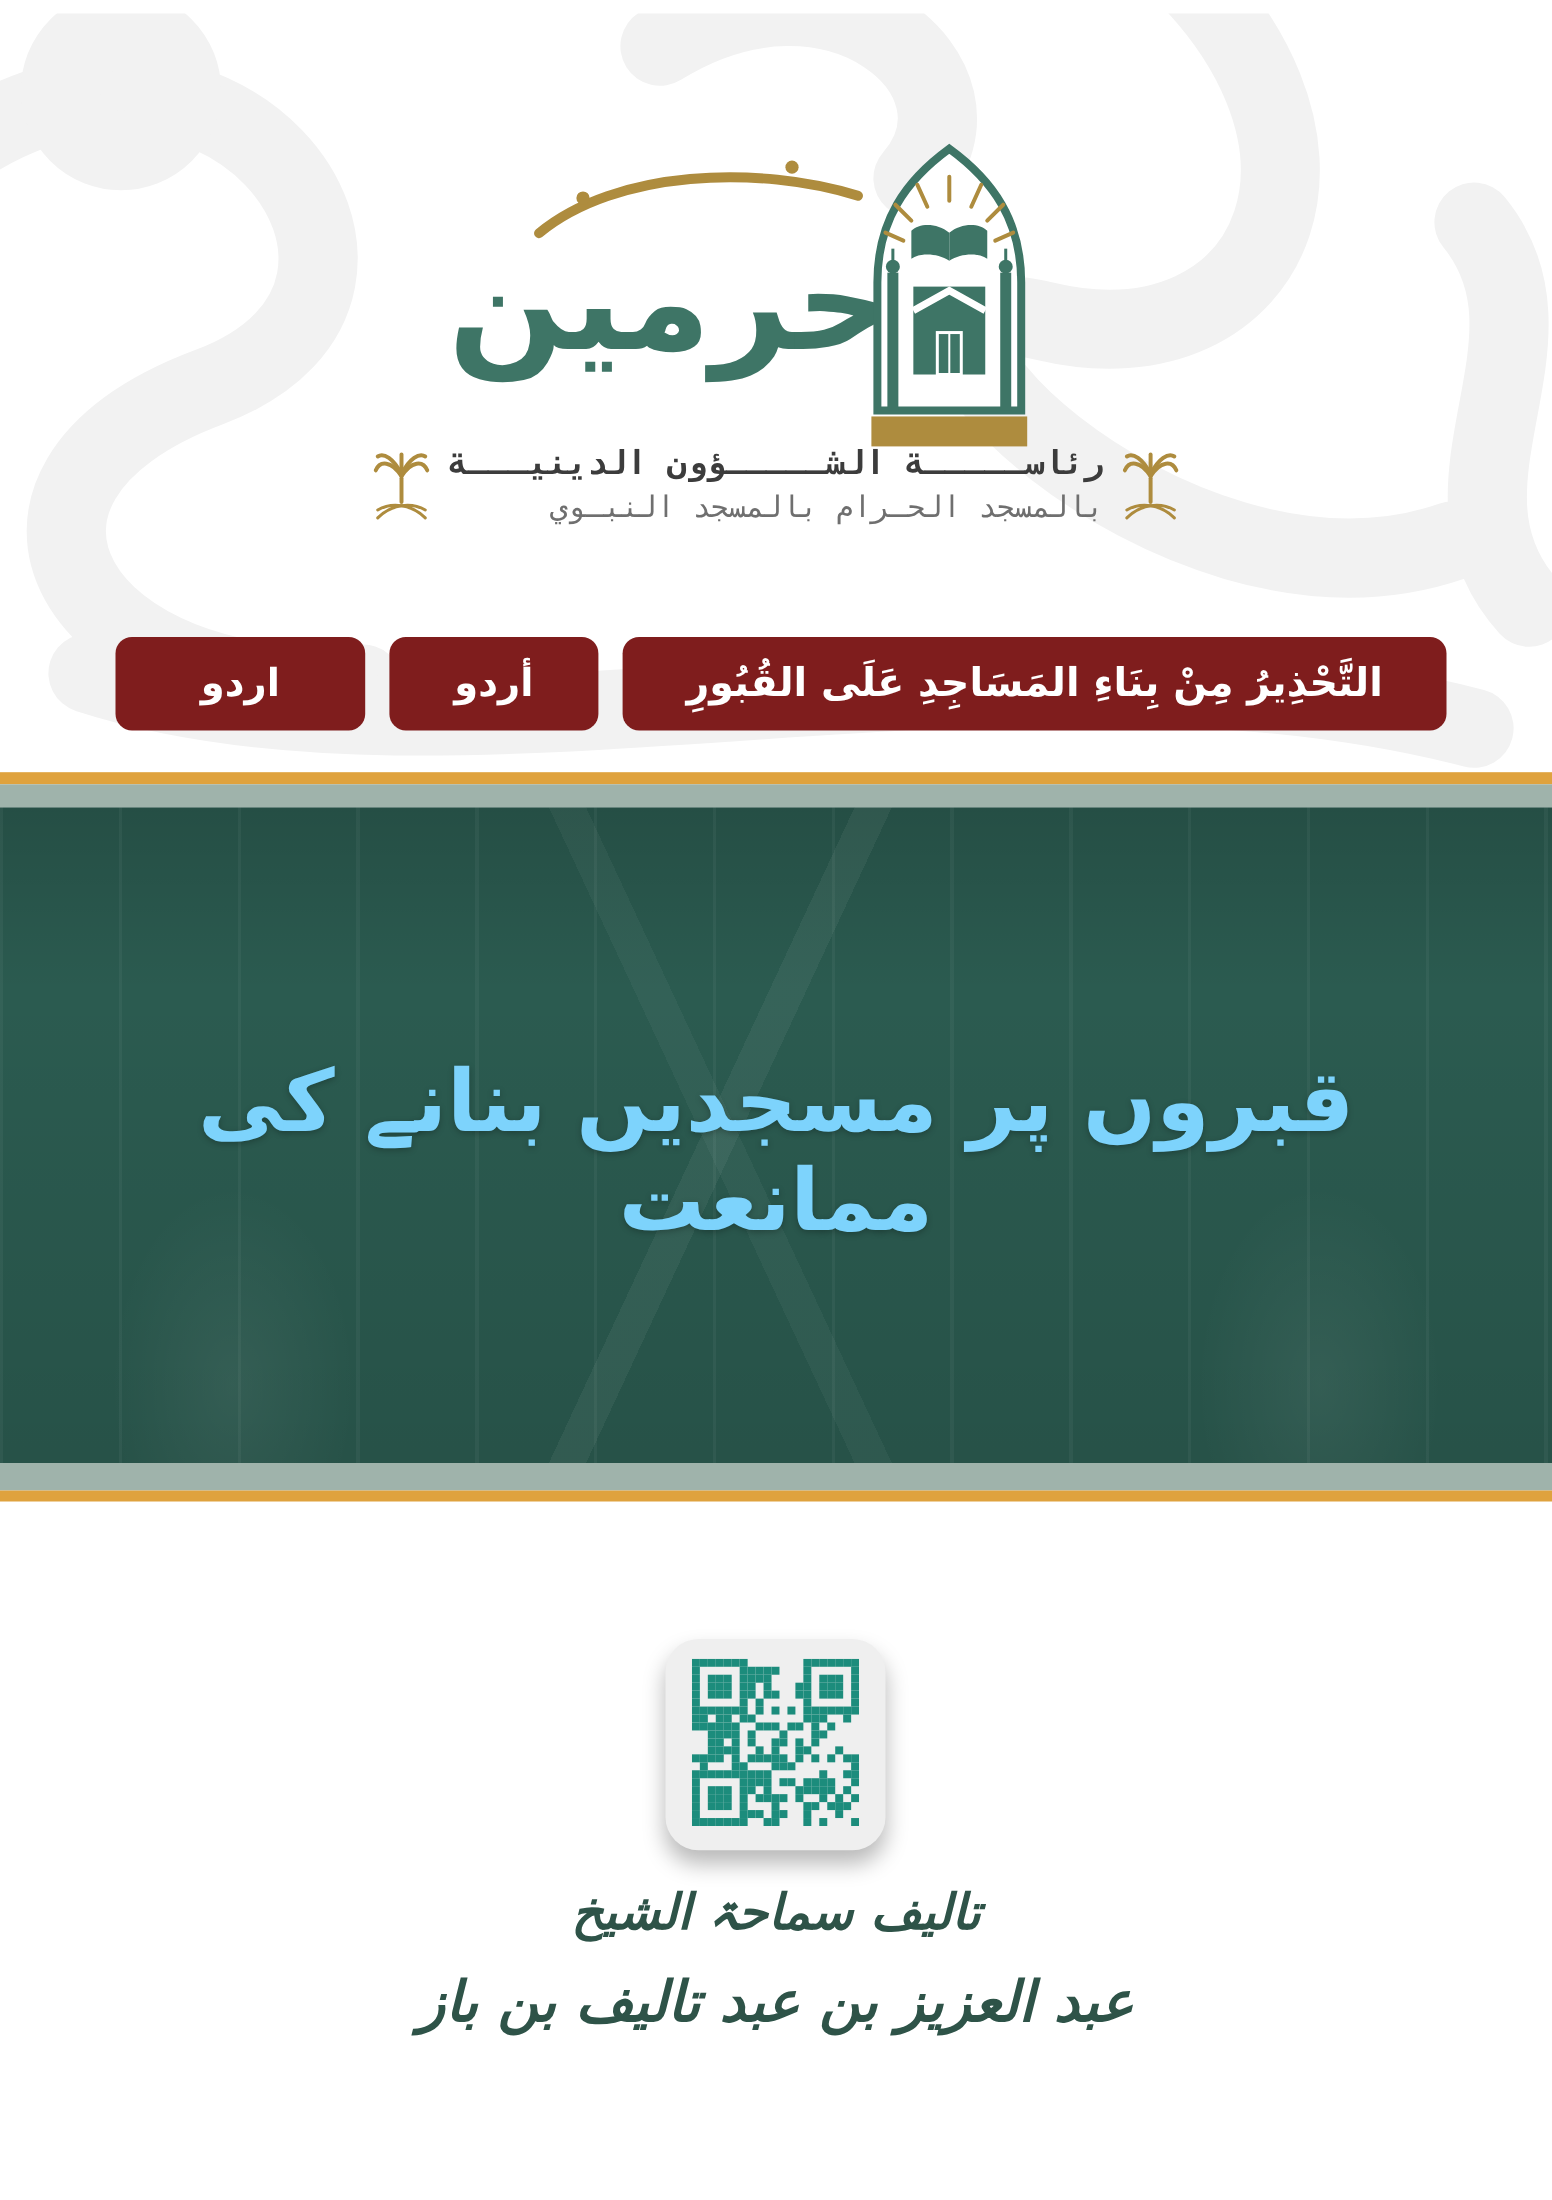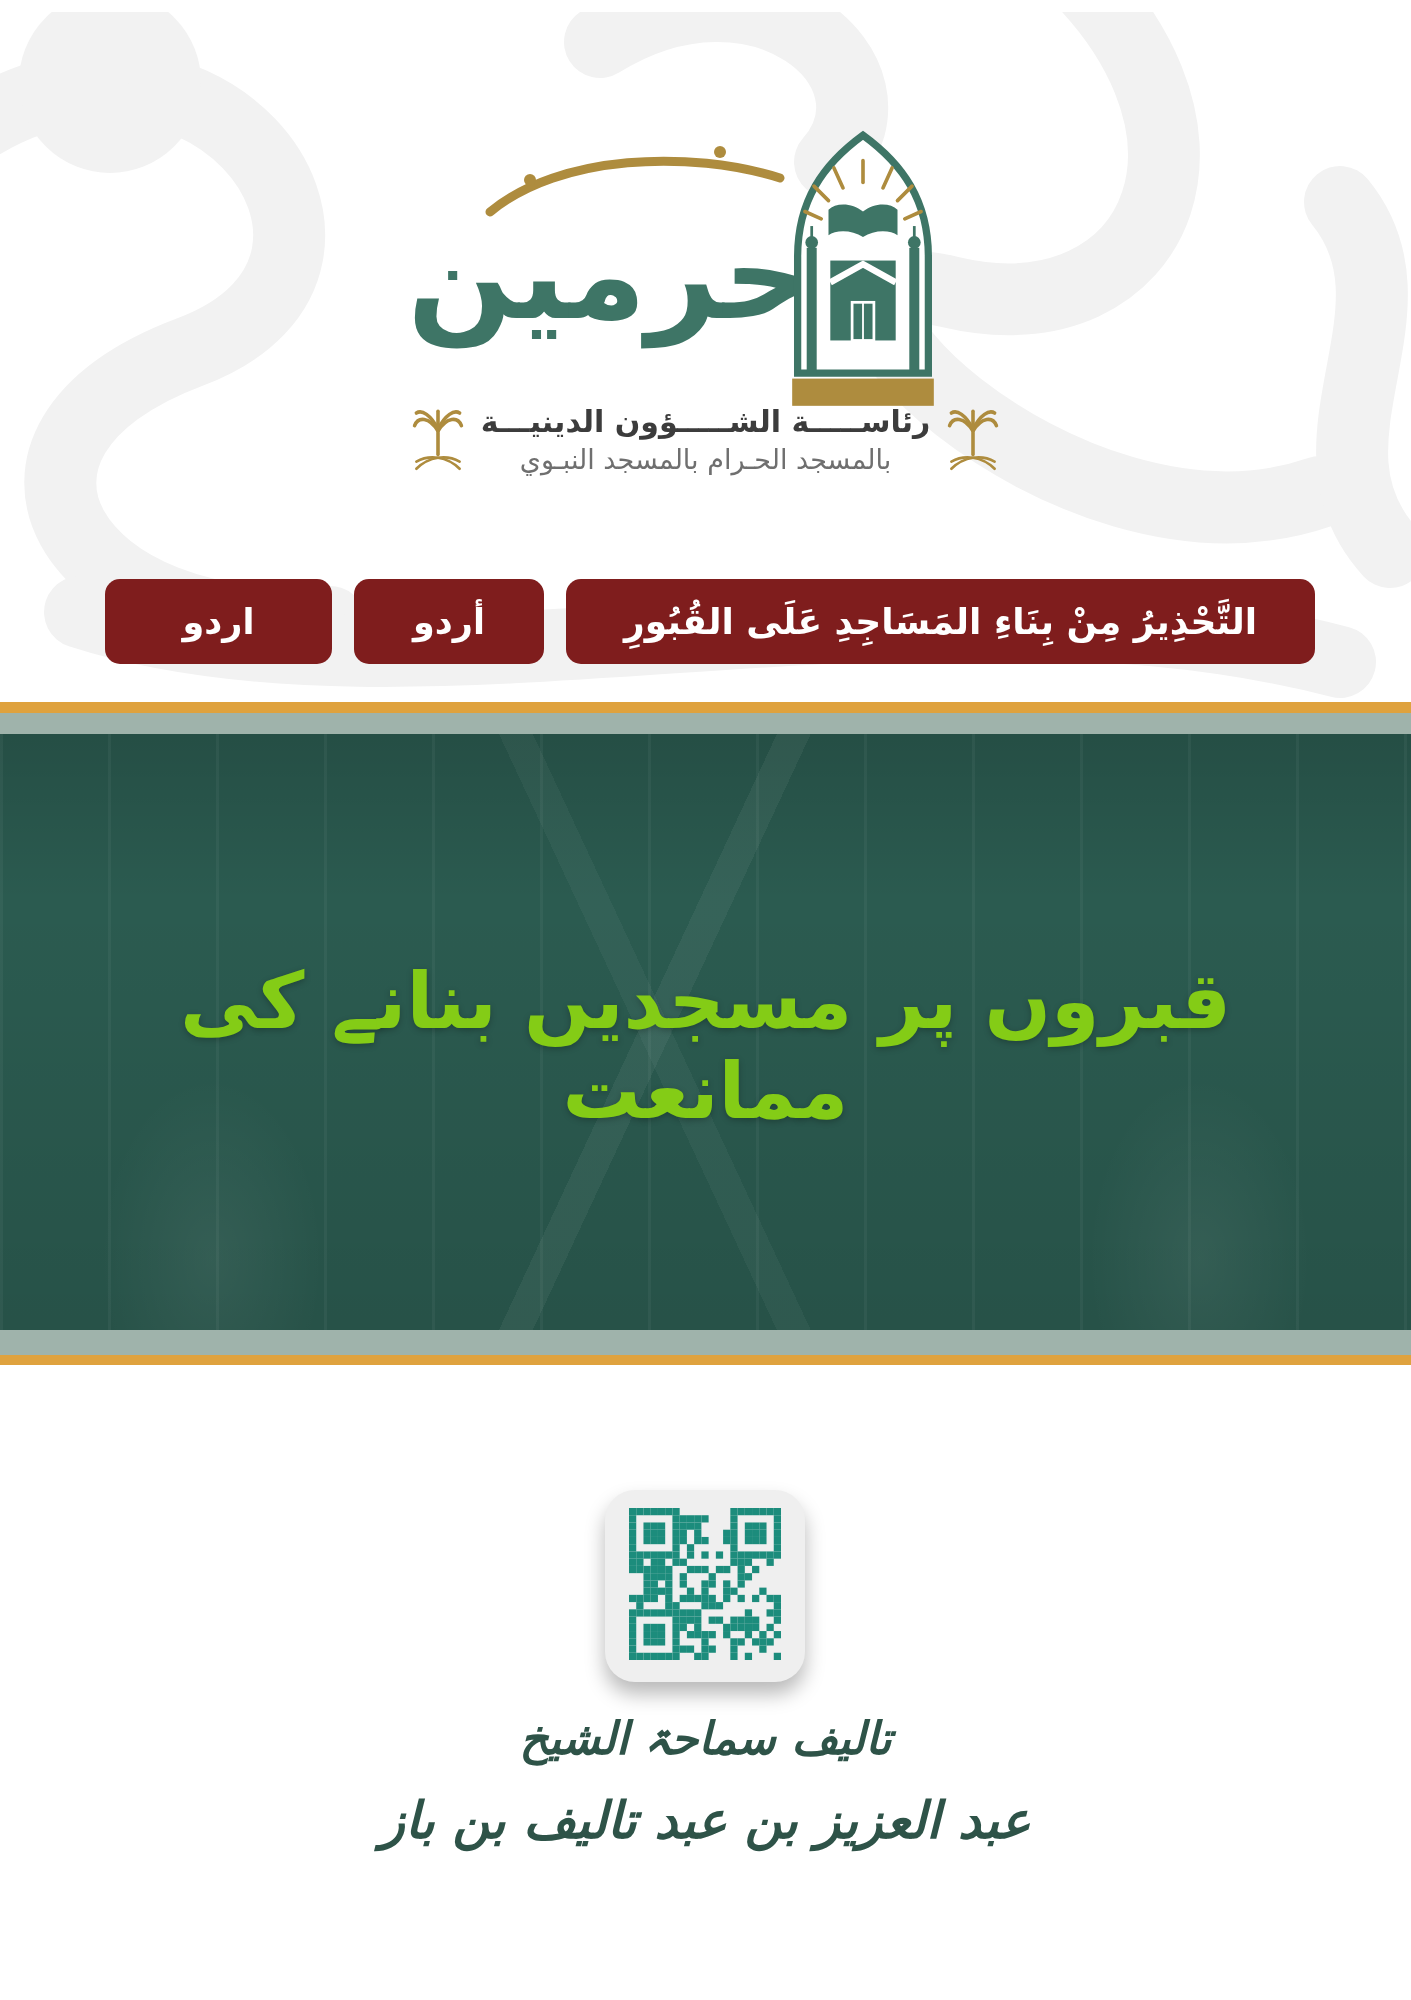--- a/index.html
+++ b/index.html
@@ -17,21 +17,21 @@
     display:flex; align-items:center; justify-content:center;
     color:#3E7566; font-size:124px; font-weight:bold; direction:rtl;
   }
   .wordmark-accent { position:absolute; top:128px; left:470px; z-index:1; }
   .emblem { position:absolute; top:116px; left:772px; z-index:2; }
   
   .org-row {
     position:absolute; top:392px; left:0; width:100%; z-index:2;
     display:flex; align-items:center; justify-content:center; gap:16px;
   }
-  .org-text { text-align:center; direction:rtl; }
+  .org-text { text-align:right; direction:rtl;font-family:Liberation Mono, monospace; }
   .org-line1 { font-size:30px; font-weight:bold; color:#3c3c3c; letter-spacing:0.5px; }
   .org-line2 { font-size:27px; color:#6f6f6f; margin-top:5px; }
   
   .btn-row {
     position:absolute; top:567px; left:105px; width:1210px; height:85px; z-index:2;
     display:flex; gap:22px;
   }
   .gold-btn {
     background:#7f1d1d; border:none; border-radius:15px; color:#ffffff;
     display:flex; align-items:center; justify-content:center;
@@ -55,21 +55,21 @@
     content:""; position:absolute; inset:0;
     background:
       repeating-linear-gradient(90deg, rgba(255,255,255,0.045) 0 3px, rgba(255,255,255,0) 3px 108px),
       linear-gradient(115deg, transparent 46%, rgba(255,255,255,0.05) 46% 48%, transparent 48%),
       linear-gradient(65deg,  transparent 46%, rgba(255,255,255,0.04) 46% 48%, transparent 48%),
       radial-gradient(160px 260px at 15% 88%, rgba(255,255,255,0.06), transparent 70%),
       radial-gradient(160px 260px at 85% 88%, rgba(255,255,255,0.06), transparent 70%),
       linear-gradient(180deg, rgba(0,0,0,0.14), rgba(0,0,0,0) 28%, rgba(0,0,0,0.10));
   }
   .banner-title {
-    position:relative; color:#84cc16; font-size:78px; font-weight:bold;
+    position:relative; color:#7dd3fc; font-size:78px; font-weight:bold;
     direction:rtl; text-align:center; padding:0 60px; margin-top:28px;
     text-shadow:0 2px 6px rgba(0,0,0,0.25);
   }
   
   .qr-card {
     position:absolute; top:1478px; left:605px; width:200px; height:192px; z-index:2;
     background:#EFEFEF; border-radius:30px;
     box-shadow:0 12px 20px rgba(0,0,0,0.28);
     display:flex; align-items:center; justify-content:center; cursor:pointer;
   }

